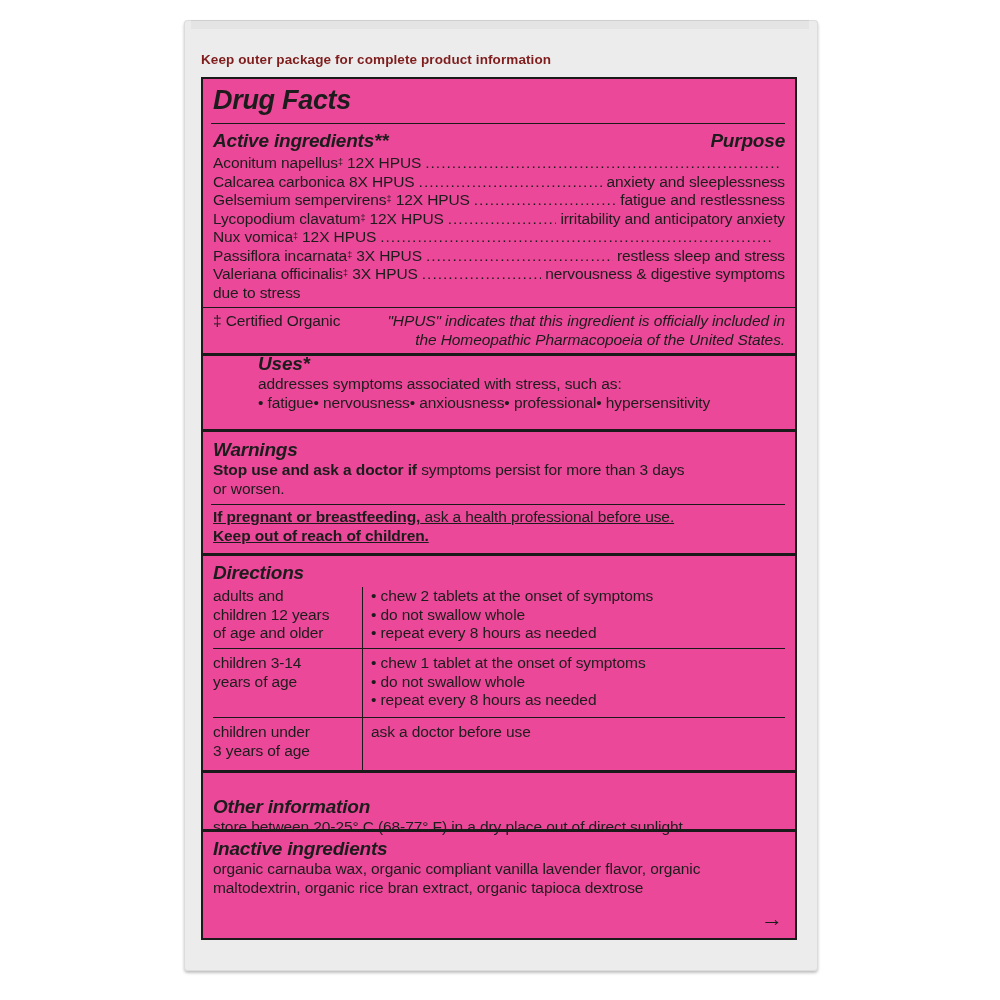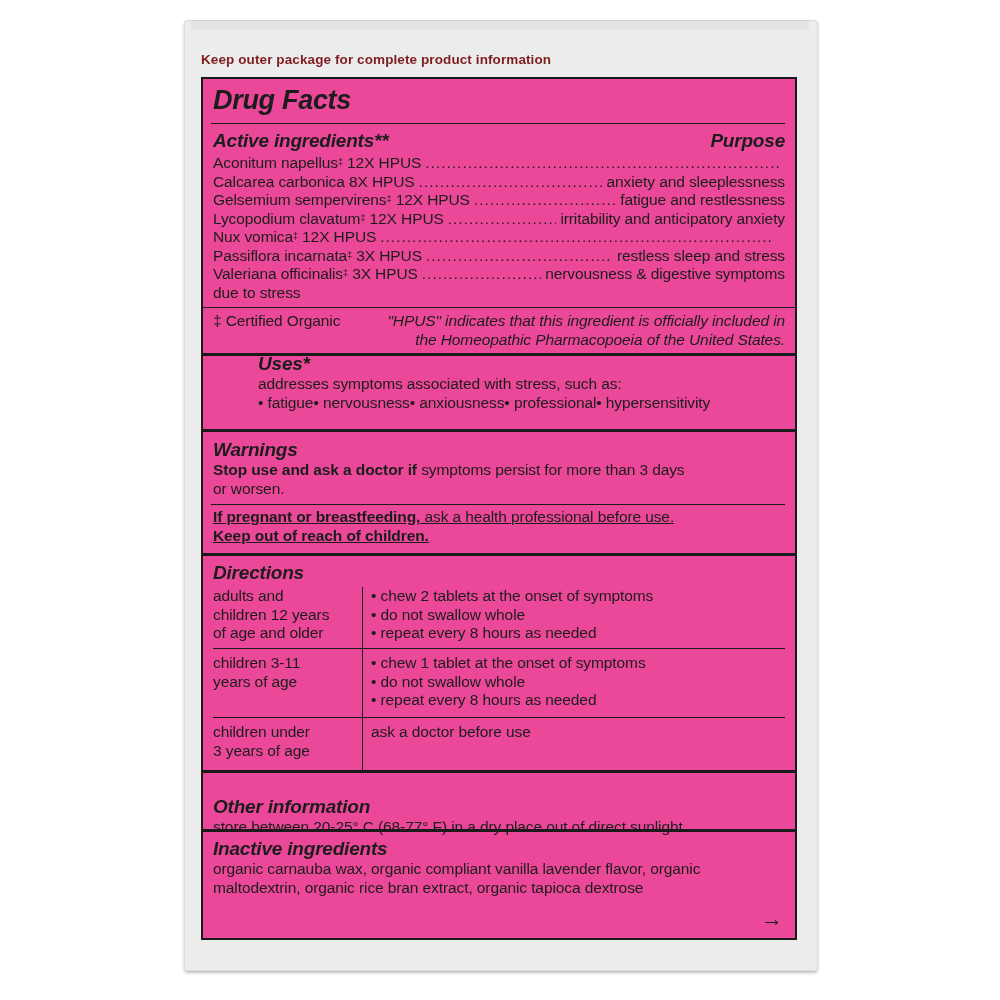--- a/index.html
+++ b/index.html
@@ -149,21 +149,21 @@
       </div>
       <div class="dir-right">
         <div>• chew 2 tablets at the onset of symptoms</div>
         <div>• do not swallow whole</div>
         <div>• repeat every 8 hours as needed</div>
       </div>
     </div>
     <div class="hr-thin" style="top:61px; left:0; right:0;"></div>
     <div class="dir-row body" style="top:67px;">
       <div class="dir-left">
-        <div>children 3-11</div>
+        <div>children 3-14</div>
         <div>years of age</div>
       </div>
       <div class="dir-right">
         <div>• chew 1 tablet at the onset of symptoms</div>
         <div>• do not swallow whole</div>
         <div>• repeat every 8 hours as needed</div>
       </div>
     </div>
     <div class="hr-thin" style="top:130px; left:0; right:0;"></div>
     <div class="dir-row body" style="top:136px;">

